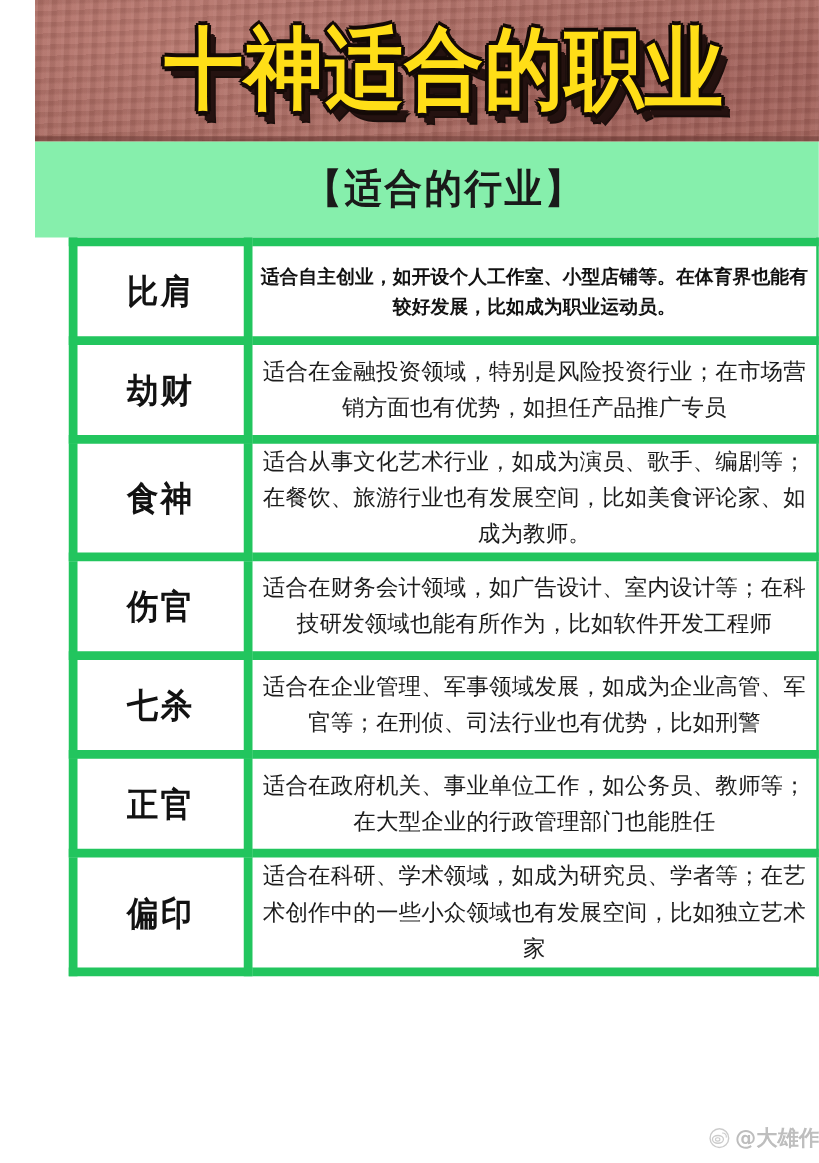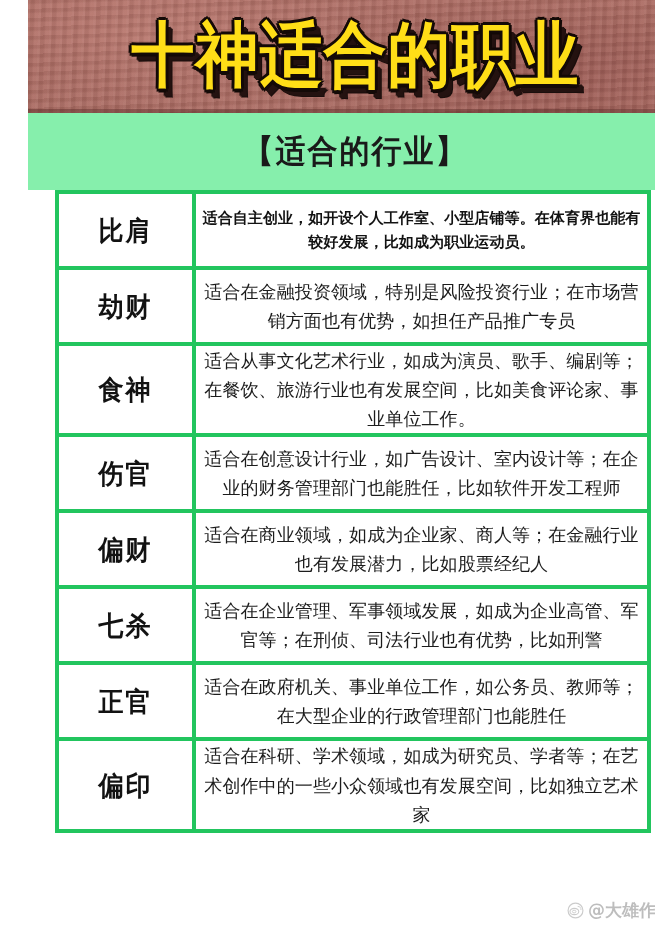--- a/index.html
+++ b/index.html
@@ -116,21 +116,21 @@
     top: 190px;
     width: 588px;
   }
   table.ten-gods {
     width: 588px;
     border-collapse: collapse;
     table-layout: fixed;
     background: #ffffff;
   }
   table.ten-gods td {
-    border: 4px solid #22c55e;
+    border: 7px solid #22c55e;
     padding: 0;
     vertical-align: middle;
     background: #ffffff;
   }
   td.god-cell {
     width: 133px;
     text-align: center;
     font-family: "DejaVu Sans", "Liberation Sans", sans-serif;
     font-size: 25px;
     font-weight: 700;
@@ -218,29 +218,25 @@
           <tr class="row-emphasis">
             <td class="god-cell"><span>比肩</span></td>
             <td class="desc-cell">适合自主创业，如开设个人工作室、小型店铺等。在体育界也能有较好发展，比如成为职业运动员。</td>
           </tr>
           <tr>
             <td class="god-cell"><span>劫财</span></td>
             <td class="desc-cell">适合在金融投资领域，特别是风险投资行业；在市场营销方面也有优势，如担任产品推广专员</td>
           </tr>
           <tr>
             <td class="god-cell"><span>食神</span></td>
-            <td class="desc-cell">适合从事文化艺术行业，如成为演员、歌手、编剧等；在餐饮、旅游行业也有发展空间，比如美食评论家、事业单位工作。</td>
+            <td class="desc-cell">适合从事文化艺术行业，如成为演员、歌手、编剧等；在餐饮、旅游行业也有发展空间，比如美食评论家、如成为教师。</td>
           </tr>
           <tr>
             <td class="god-cell"><span>伤官</span></td>
-            <td class="desc-cell">适合在创意设计行业，如广告设计、室内设计等；在企业的财务管理部门也能胜任，比如软件开发工程师</td>
-          </tr>
-          <tr>
-            <td class="god-cell"><span>偏财</span></td>
-            <td class="desc-cell">适合在商业领域，如成为企业家、商人等；在金融行业也有发展潜力，比如股票经纪人</td>
+            <td class="desc-cell">适合在财务会计领域，如广告设计、室内设计等；在科技研发领域也能有所作为，比如软件开发工程师</td>
           </tr>
           <tr>
             <td class="god-cell"><span>七杀</span></td>
             <td class="desc-cell">适合在企业管理、军事领域发展，如成为企业高管、军官等；在刑侦、司法行业也有优势，比如刑警</td>
           </tr>
           <tr>
             <td class="god-cell"><span>正官</span></td>
             <td class="desc-cell">适合在政府机关、事业单位工作，如公务员、教师等；在大型企业的行政管理部门也能胜任</td>
           </tr>
           <tr>

